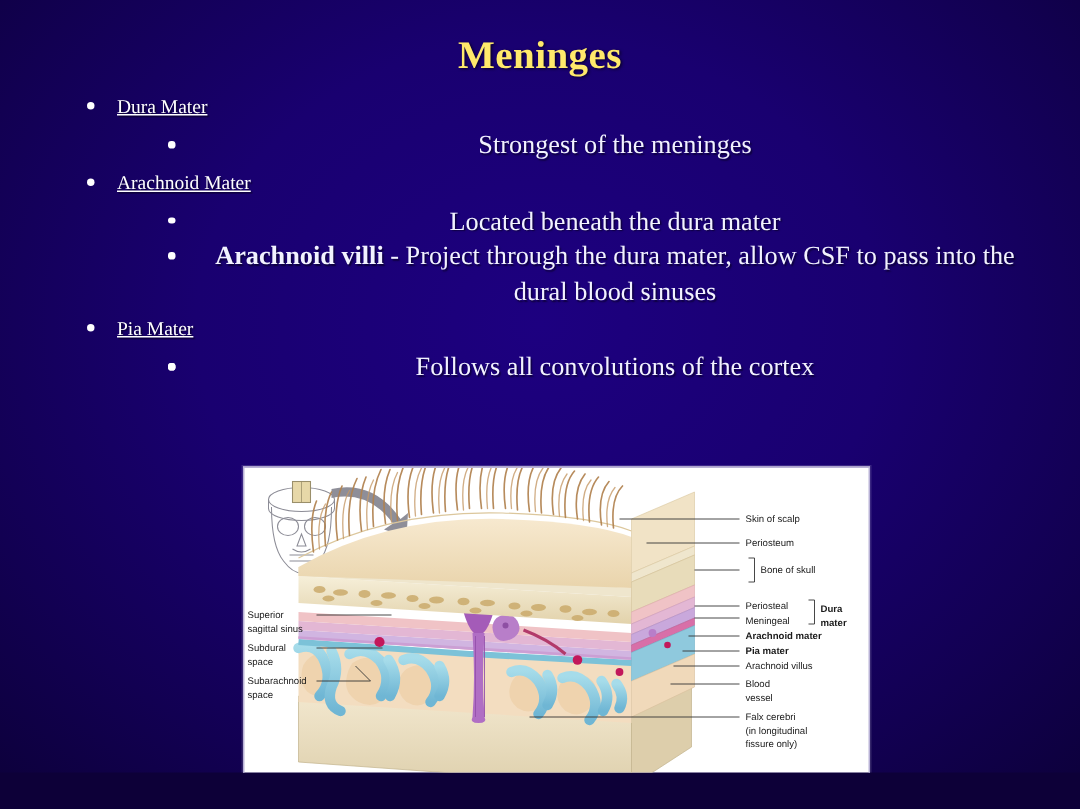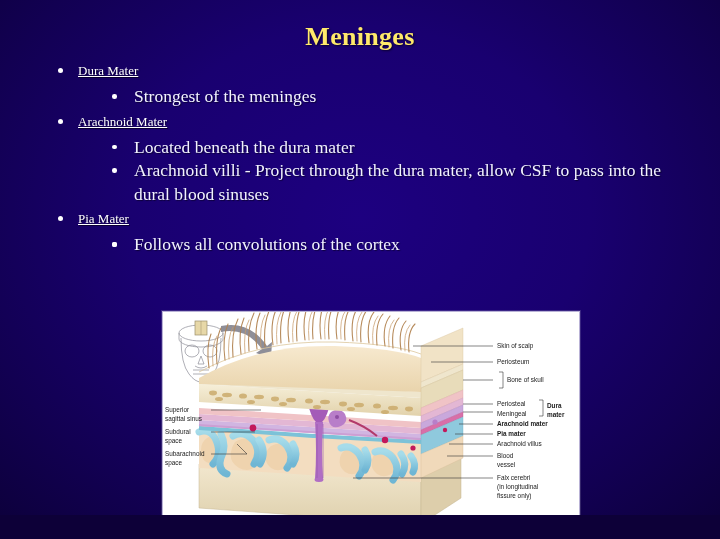--- a/index.html
+++ b/index.html
@@ -59,31 +59,32 @@
   }
   .lvl2 {
     position: relative;
     padding-left: 36px;
     margin-left: 52px;
     color: #f2f2ff;
     font-size: 17.5px;
     line-height: 23.5px;
     margin-bottom: 0px;
     text-shadow: 1px 1px 1px rgba(0,0,0,0.5);
+    text-align: center;
   }
   .lvl2 > .bullet {
     position: absolute;
     left: 14px;
     top: 9px;
     width: 4.5px;
     height: 4.5px;
     border-radius: 50%;
     background: #ffffff;
   }
-  .lvl2 b { font-weight: normal; }
+  .lvl2 b { font-weight: bold; }
 
   
   .figure-box {
     position: absolute;
     left: 162px;
     top: 311px;
     width: 416px;
     height: 224px;
     background: #ffffff;
     border: 1px solid #b9b2d6;

